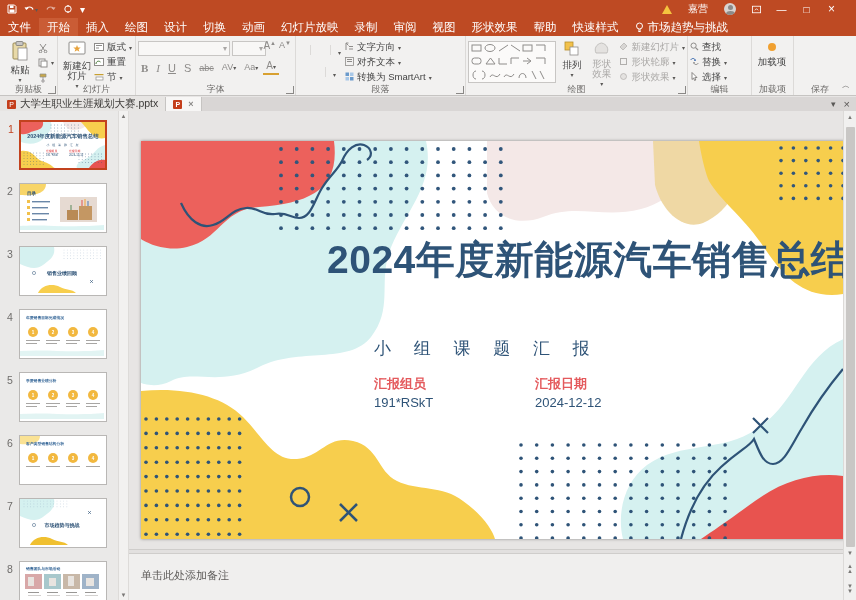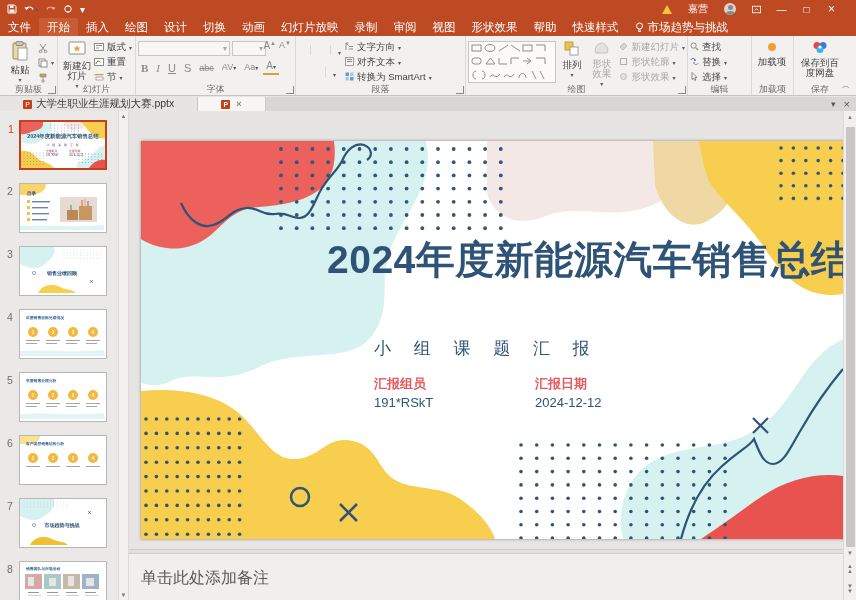--- a/index.html
+++ b/index.html
@@ -40,21 +40,21 @@
 .ic { display:inline-block; }
 .combo { height:15px; border:1px solid #C8C6C4; background:#F8F7F6; display:flex; align-items:center; justify-content:flex-end; padding:0 2px; color:#A9A7A5; font-size:8px; }
 .fontrow { display:flex; gap:2px; align-items:center; }
 .glyphbtn { font-size:11px; color:#8E8C8A; padding:0 3px; line-height:16px; }
 .lines-ic { width:11px; height:9px; background:repeating-linear-gradient(#8E8C8A 0 1px, transparent 1px 3px); }
 .shapebox { width:88px; height:42px; background:#FBFAF9; border:1px solid #C8C6C4; margin-top:3px; display:flex; flex-wrap:wrap; align-content:space-around; justify-content:space-around; padding:1px; }
 .vline { width:1px; background:#DCDAD8; margin:4px 2px; }
 
 
 .doctabs { position:absolute; left:0; top:97px; width:856px; height:14px; background:#D9D6D5; display:flex; align-items:stretch; }
-.dtab { display:flex; align-items:center; gap:4px; padding:0 23px; font-size:10.5px; color:#3C3A38; background:#E7E5E3; border-right:1px solid #C6C4C2; white-space:nowrap; }
+.dtab { display:flex; align-items:center; gap:4px; padding:0 7px; font-size:10.5px; color:#3C3A38; background:#E7E5E3; border-right:1px solid #C6C4C2; white-space:nowrap; }
 .dtab.active { background:#F7F6F5; color:#9E3A1C; font-weight:bold; }
 .ppticon { width:9px; height:9px; background:#C43E1B; color:#fff; font-size:7px; line-height:9px; text-align:center; border-radius:1px; flex:0 0 auto; }
 .dtclose { color:#8A8886; font-size:9px; margin-left:2px; }
 .dt-right { margin-left:auto; display:flex; align-items:center; gap:8px; padding-right:6px; color:#5A5856; font-size:9px; }
 
 
 .workspace { position:absolute; left:0; top:111px; width:856px; height:489px; display:flex; }
 .thumbpanel { position:relative; width:118px; background:#EAE9E8; flex:0 0 auto; overflow:hidden; }
 .thumb { position:absolute; left:19px; width:88px; height:50px; background:#fff; border:1px solid #B9B7B5; }
 .thumb.sel { border:2px solid #C2421E; }
@@ -64,21 +64,21 @@
 .sarrow { position:absolute; left:0; width:100%; text-align:center; font-size:6px; color:#7A7876; }
 .center { flex:1 1 auto; display:flex; flex-direction:column; min-width:0; background:#E7E5E4; }
 .slideregion { position:relative; flex:1 1 auto; overflow:hidden; }
 .slide { position:absolute; left:12px; top:30px; width:708px; height:398px; background:#fff; box-shadow:0 0 3px rgba(0,0,0,.4); }
 .slide svg.deco { position:absolute; left:0; top:0; }
 .s-title { position:absolute; left:186px; top:92px; font-size:39px; font-weight:bold; color:#2E5377; white-space:nowrap; letter-spacing:0.5px; }
 .s-sub { position:absolute; left:233px; top:196px; font-size:17px; color:#2E5377; letter-spacing:9px; white-space:nowrap; }
 .s-lab { position:absolute; font-size:13px; font-weight:bold; color:#E4595C; white-space:nowrap; }
 .s-val { position:absolute; font-size:13px; color:#2E5377; white-space:nowrap; }
 .splitter { height:5px; background:#E2E0DF; border-top:1px solid #CFCDCB; border-bottom:1px solid #CFCDCB; flex:0 0 auto; }
-.notes { flex:0 0 46px; background:#F0EFEE; padding:14px 0 0 12px; font-size:16px; color:#5B5957; }
+.notes { flex:0 0 46px; background:#F0EFEE; padding:14px 0 0 12px; font-size:11px; color:#5B5957; }
 .rightscroll { position:relative; width:13px; background:#F1F0EF; border-left:1px solid #DCDAD8; flex:0 0 auto; }
 .rthumb { position:absolute; left:2px; top:16px; width:9px; height:420px; background:#C9C7C5; border-radius:1px; }
 .navbtn { position:absolute; left:0; width:100%; text-align:center; color:#7A7876; font-size:6px; line-height:5px; }
 .mini t, text { pointer-events:none; }
 </style>
 </head>
 <body>
 
 <div id="app">
 
@@ -430,31 +430,20 @@
       <div class="bigbtn" style="width:36px">
         <span class="bicon"><svg width="12" height="12" viewBox="0 0 12 12">
               <circle cx="6" cy="6" r="4" fill="#F0A030"></circle>
             </svg></span>
         <span style="width:34px">加载项</span>
       </div>
       <div class="rgroup-label">加载项</div>
     </div>
 
     <div class="rgroup" style="width:52px; border-right:none">
-      <div class="bigbtn" style="width:48px">
-        <span class="bicon">
-          <svg width="16" height="13" viewBox="0 0 16 13">
-              <circle cx="5" cy="4.5" r="3.5" fill="#E8493E"></circle>
-              <circle cx="11" cy="4.5" r="3.5" fill="#3A7AD8"></circle>
-              <circle cx="8" cy="8.5" r="3.5" fill="#35B8E8"></circle>
-              <circle cx="8" cy="6" r="1.6" fill="#fff"></circle>
-            </svg>
-        </span>
-        <span style="width:46px">保存到百度网盘</span>
-      </div>
       <div class="rgroup-label">保存</div>
     </div>
 
     <div style="flex:1; position:relative">
       <span style="position:absolute; right:6px; bottom:4px; font-size:8px; color:#6E6C6A">︿</span>
     </div>
   </div>
 
   <div class="doctabs">
     <div class="dtab">

